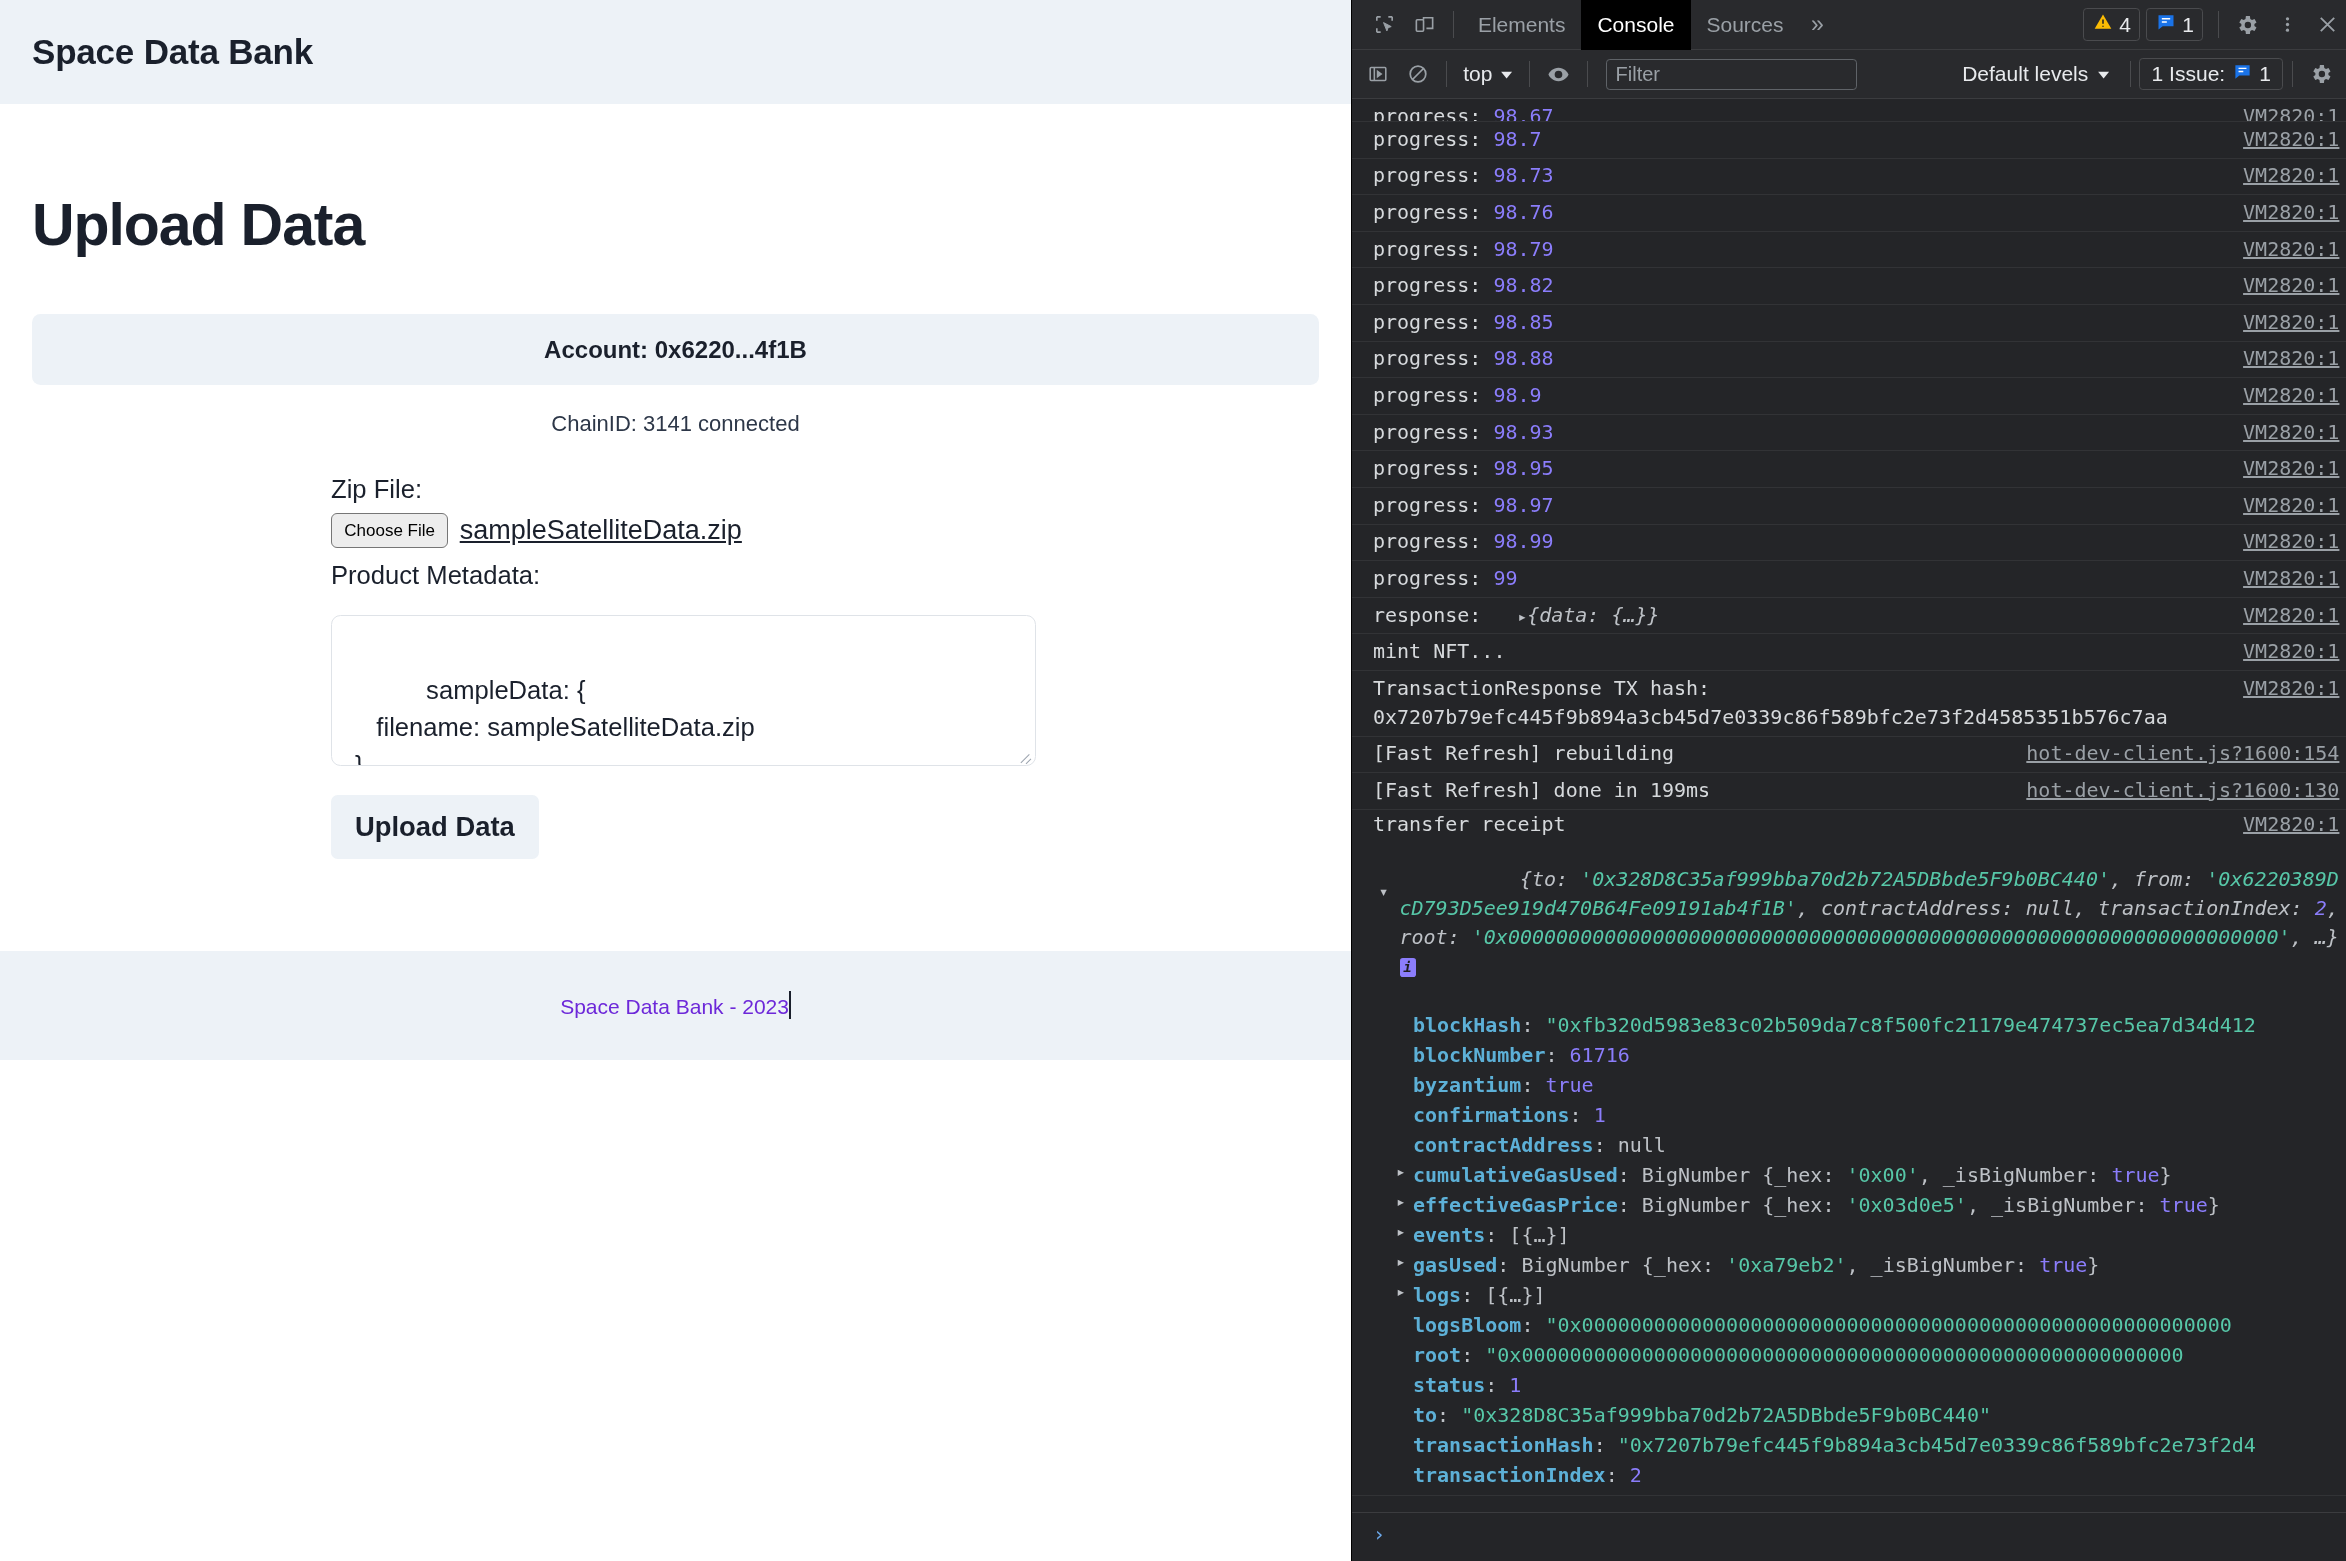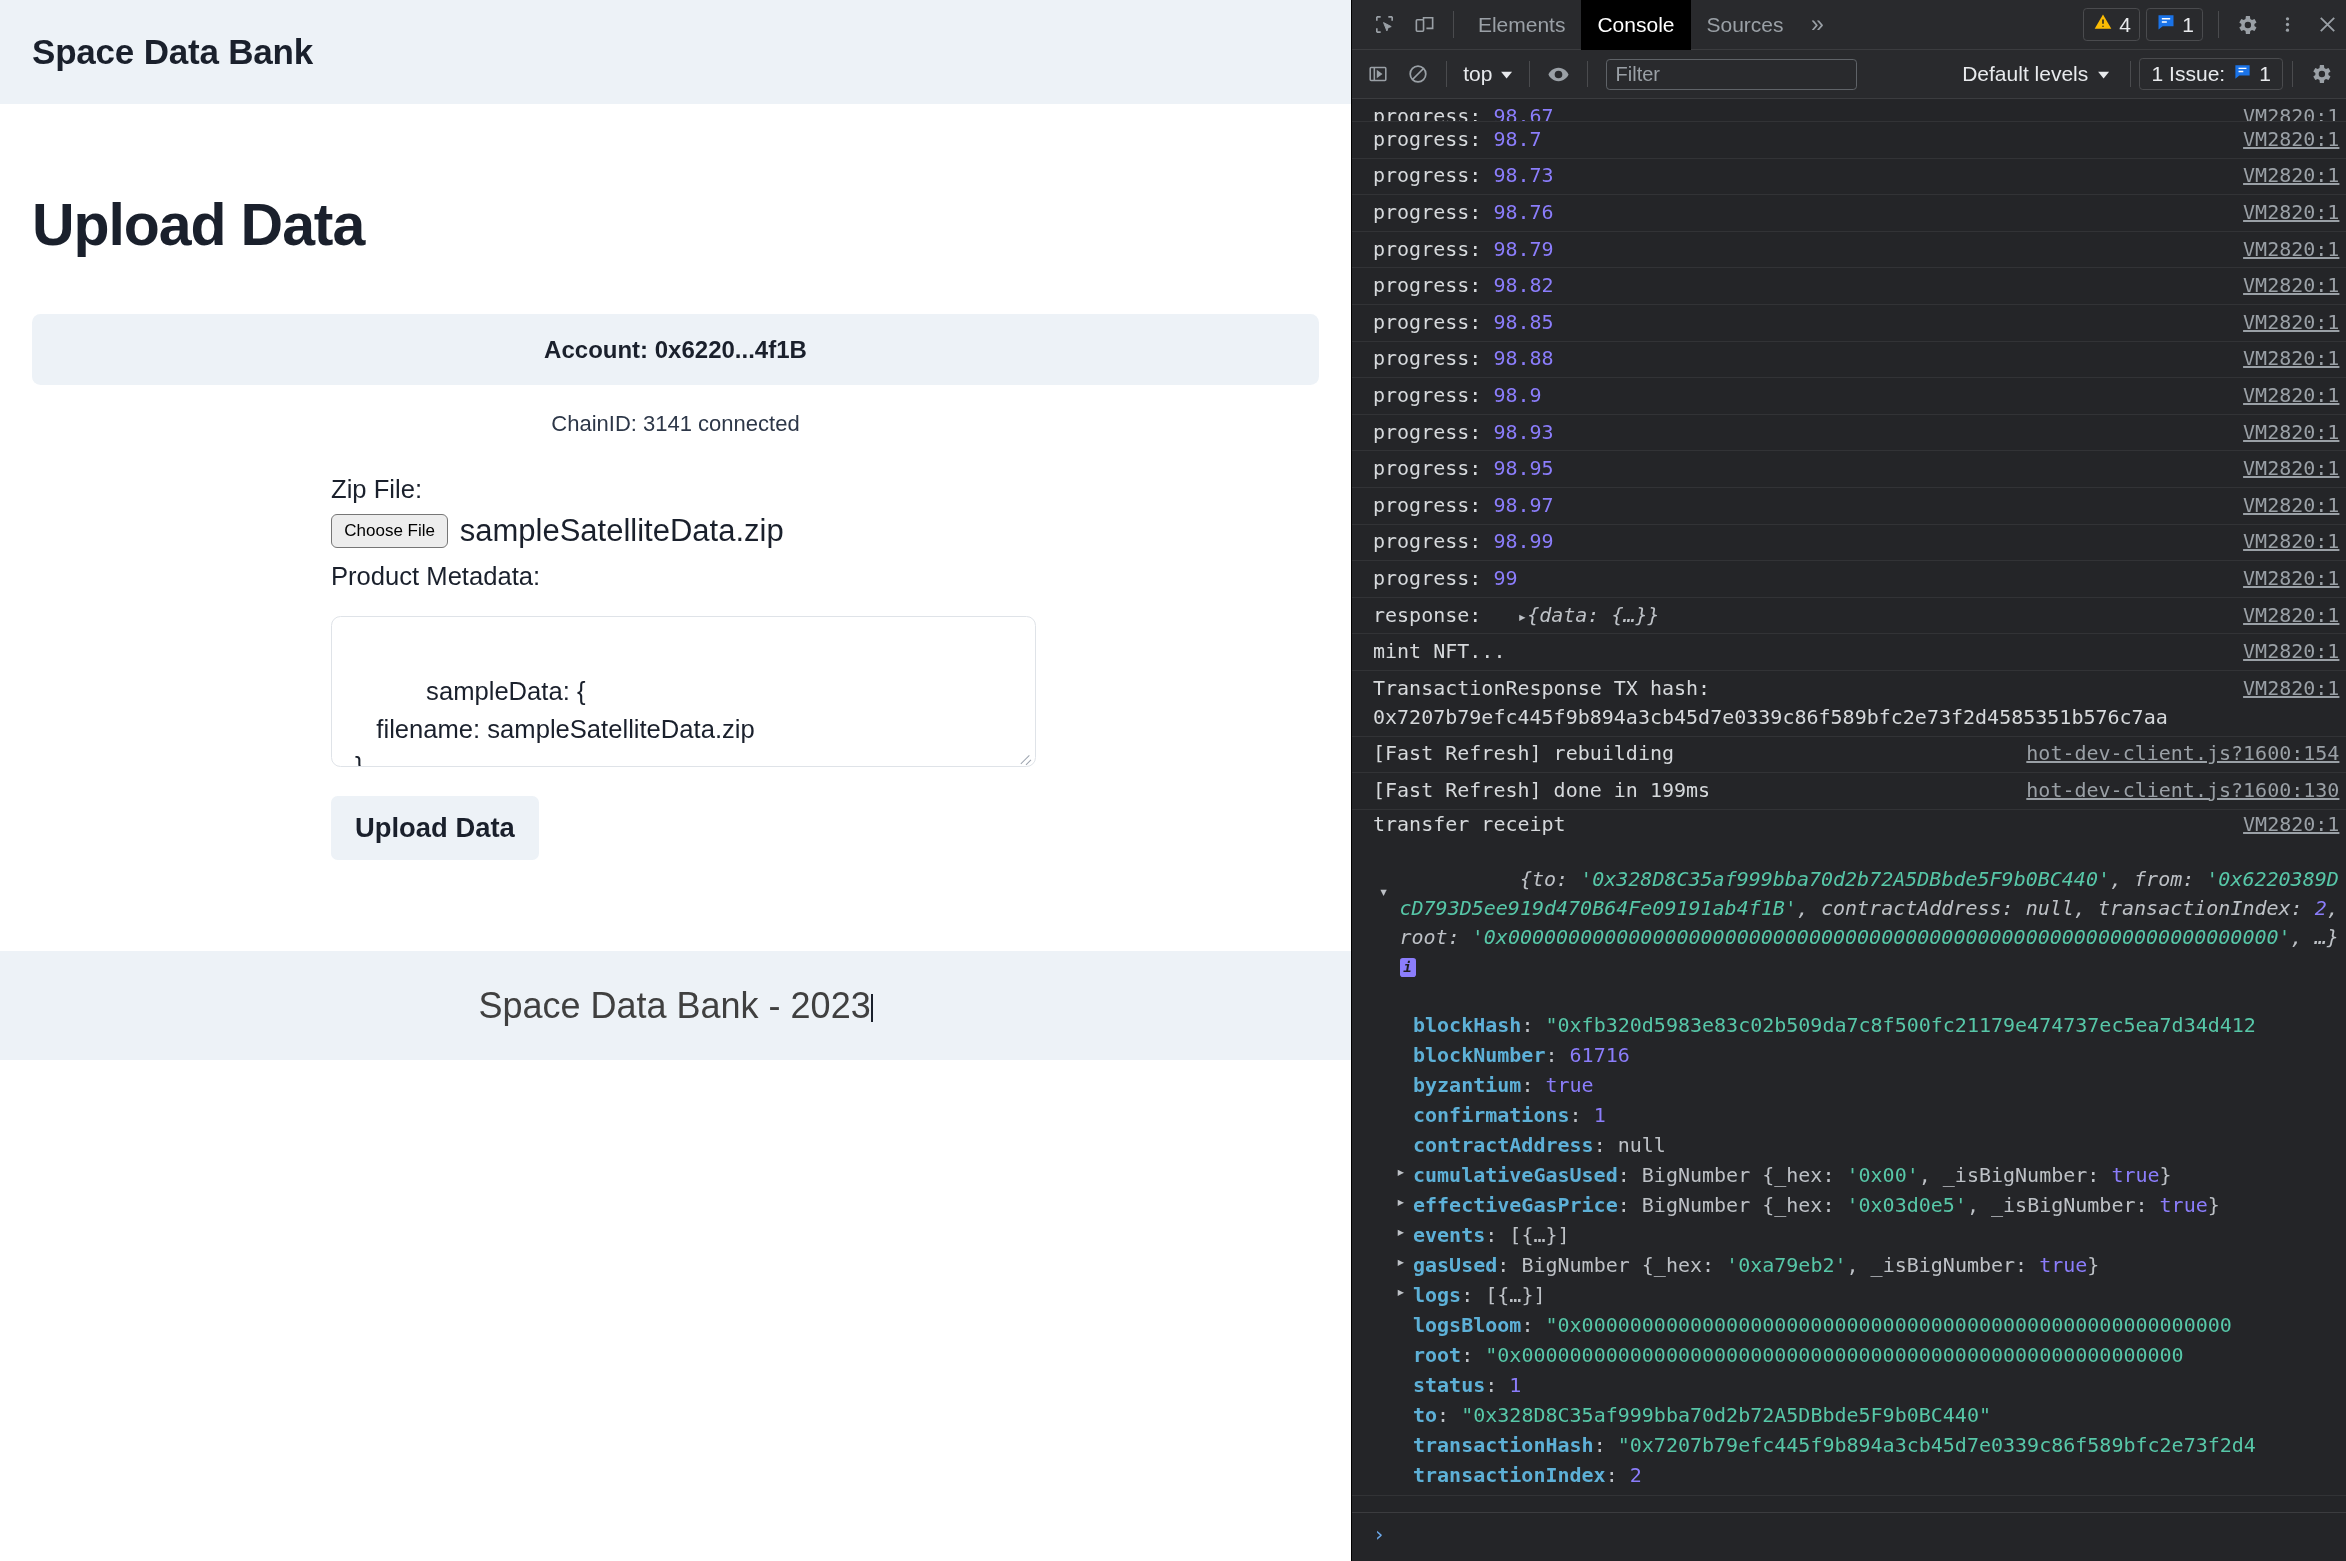--- a/index.html
+++ b/index.html
@@ -76,22 +76,23 @@
     border: 0.9px solid #767676;
     border-radius: 6px;
     padding: 5.7px 12.3px;
     font-size: 17px;
     color: #000;
     font-family: "Liberation Sans", sans-serif;
     cursor: default;
     line-height: 1.25;
   }
   .file-name {
-    font-size: 31px;
-    color: #1a202c;
+    font-size: 27px;
+    color: #1a202c;
+    text-decoration: underline;
   }
   .metadata-label {
     font-size: 25.6px;
     color: #1a202c;
     margin-bottom: 24.6px;
   }
   .metadata-box {
     width: 705px;
     height: 151px;
     background: #ffffff;
@@ -137,22 +138,22 @@
     position: absolute;
     left: 0; right: 0;
     top: 951px;
     height: 109px;
     background: #edf2f7;
     display: flex;
     align-items: center;
     justify-content: center;
   }
   .footer-text {
-    font-size: 36px;
-    color: #404040;
+    font-size: 21px;
+    color: #6d28d9;
     position: relative;
   }
   .caret {
     display: inline-block;
     width: 1.9px;
     height: 28px;
     background: #1a202c;
     vertical-align: -4.7px;
   }
 

